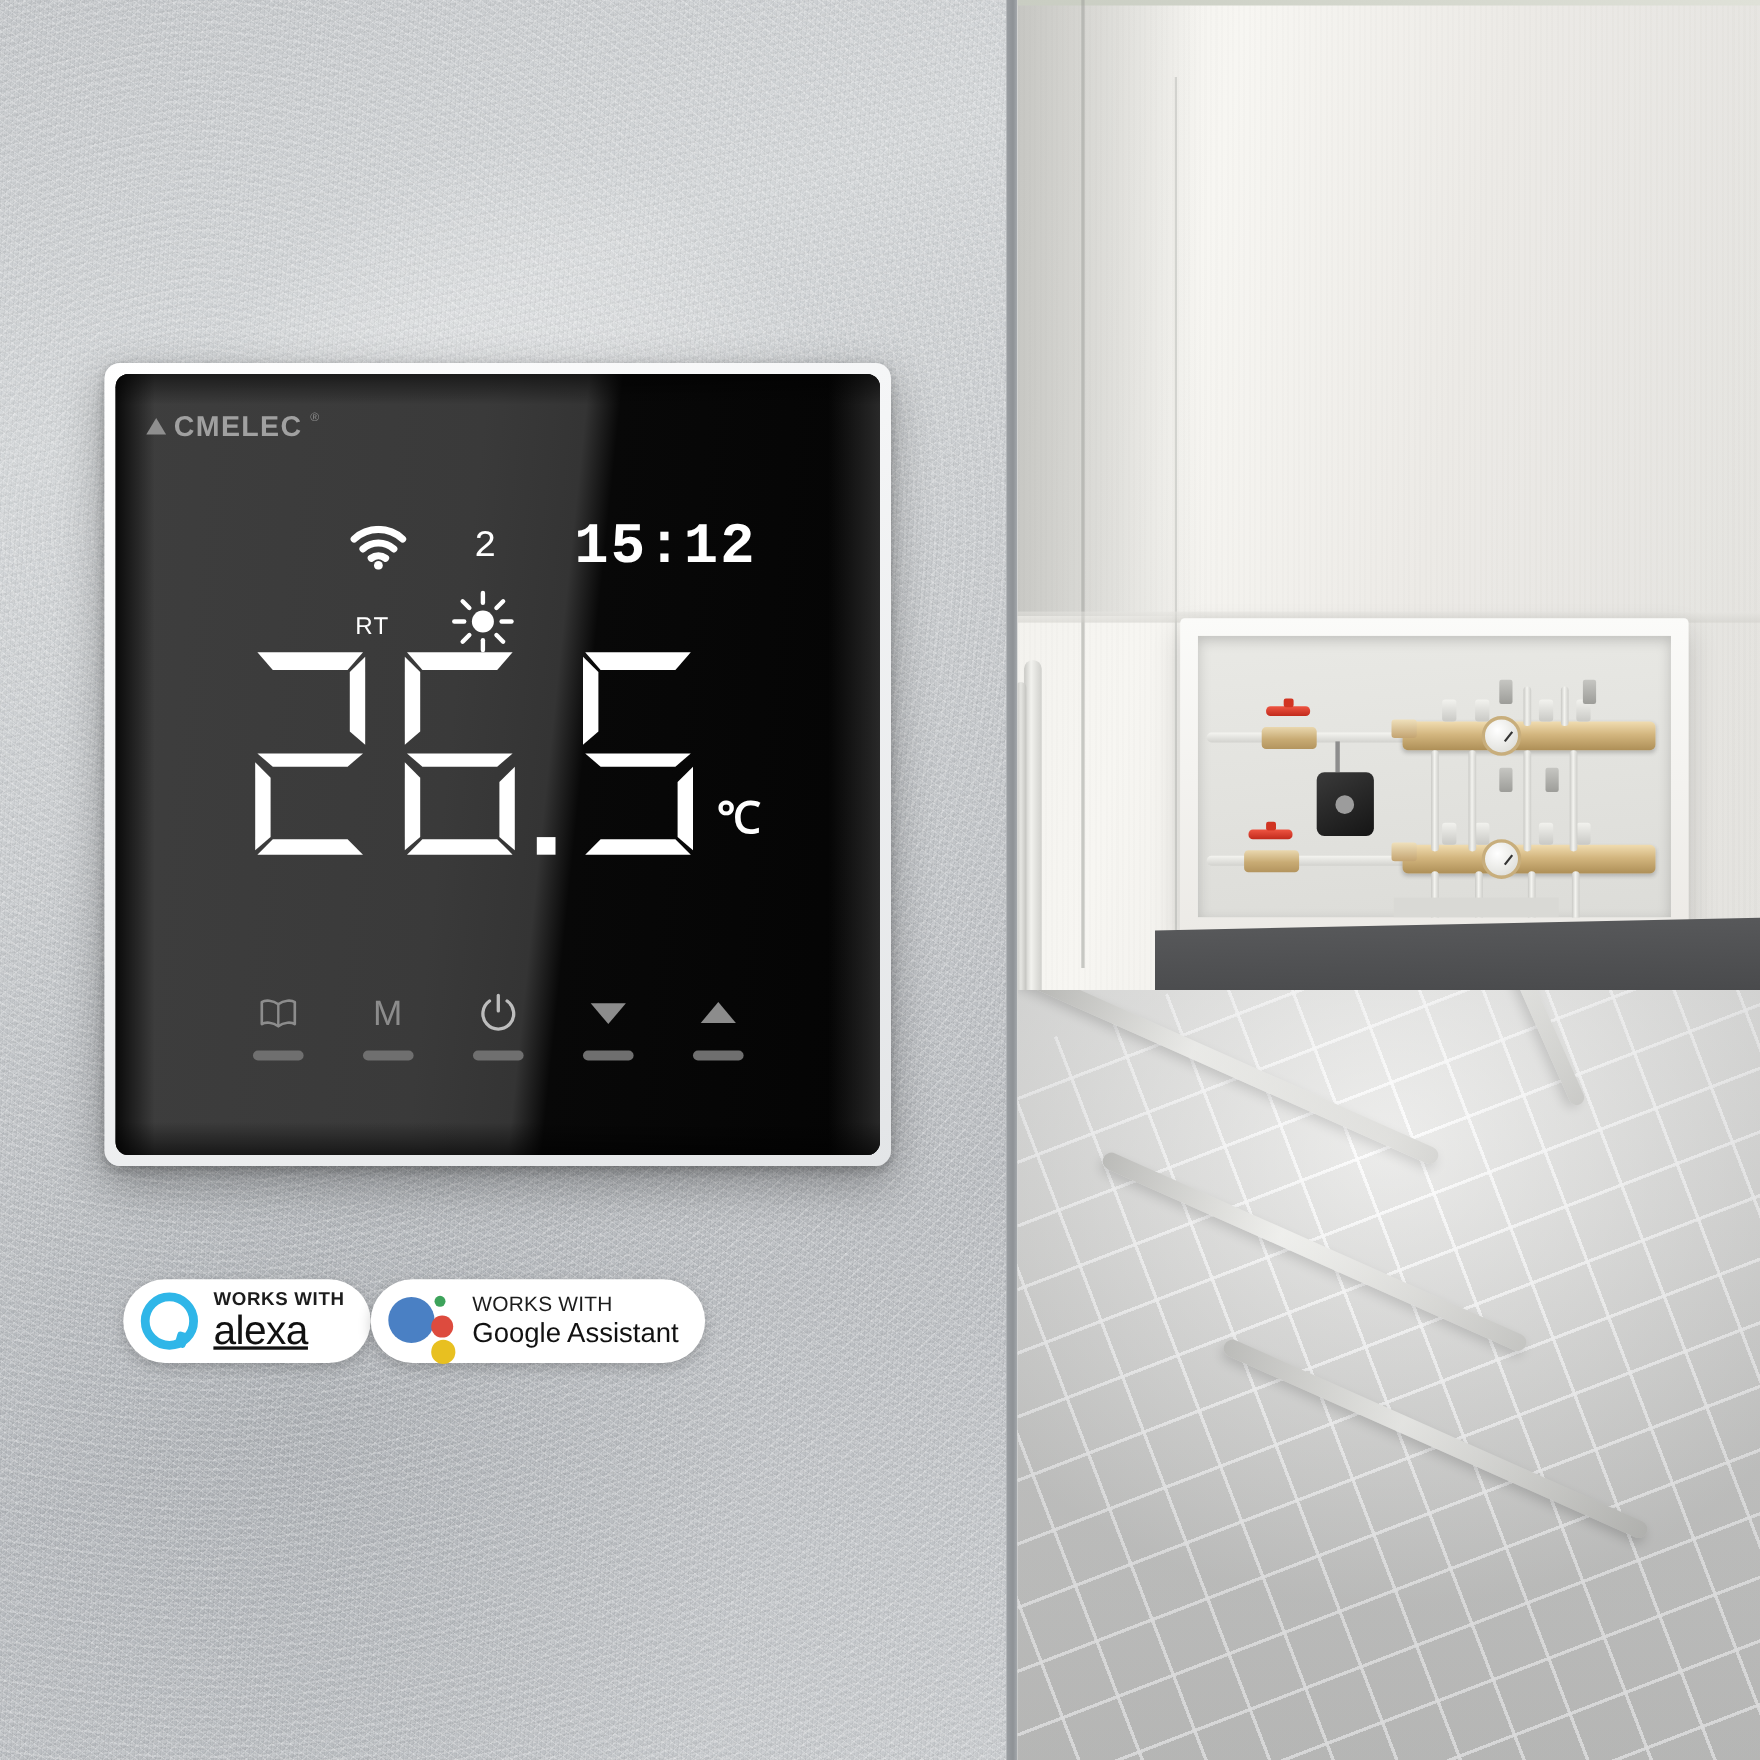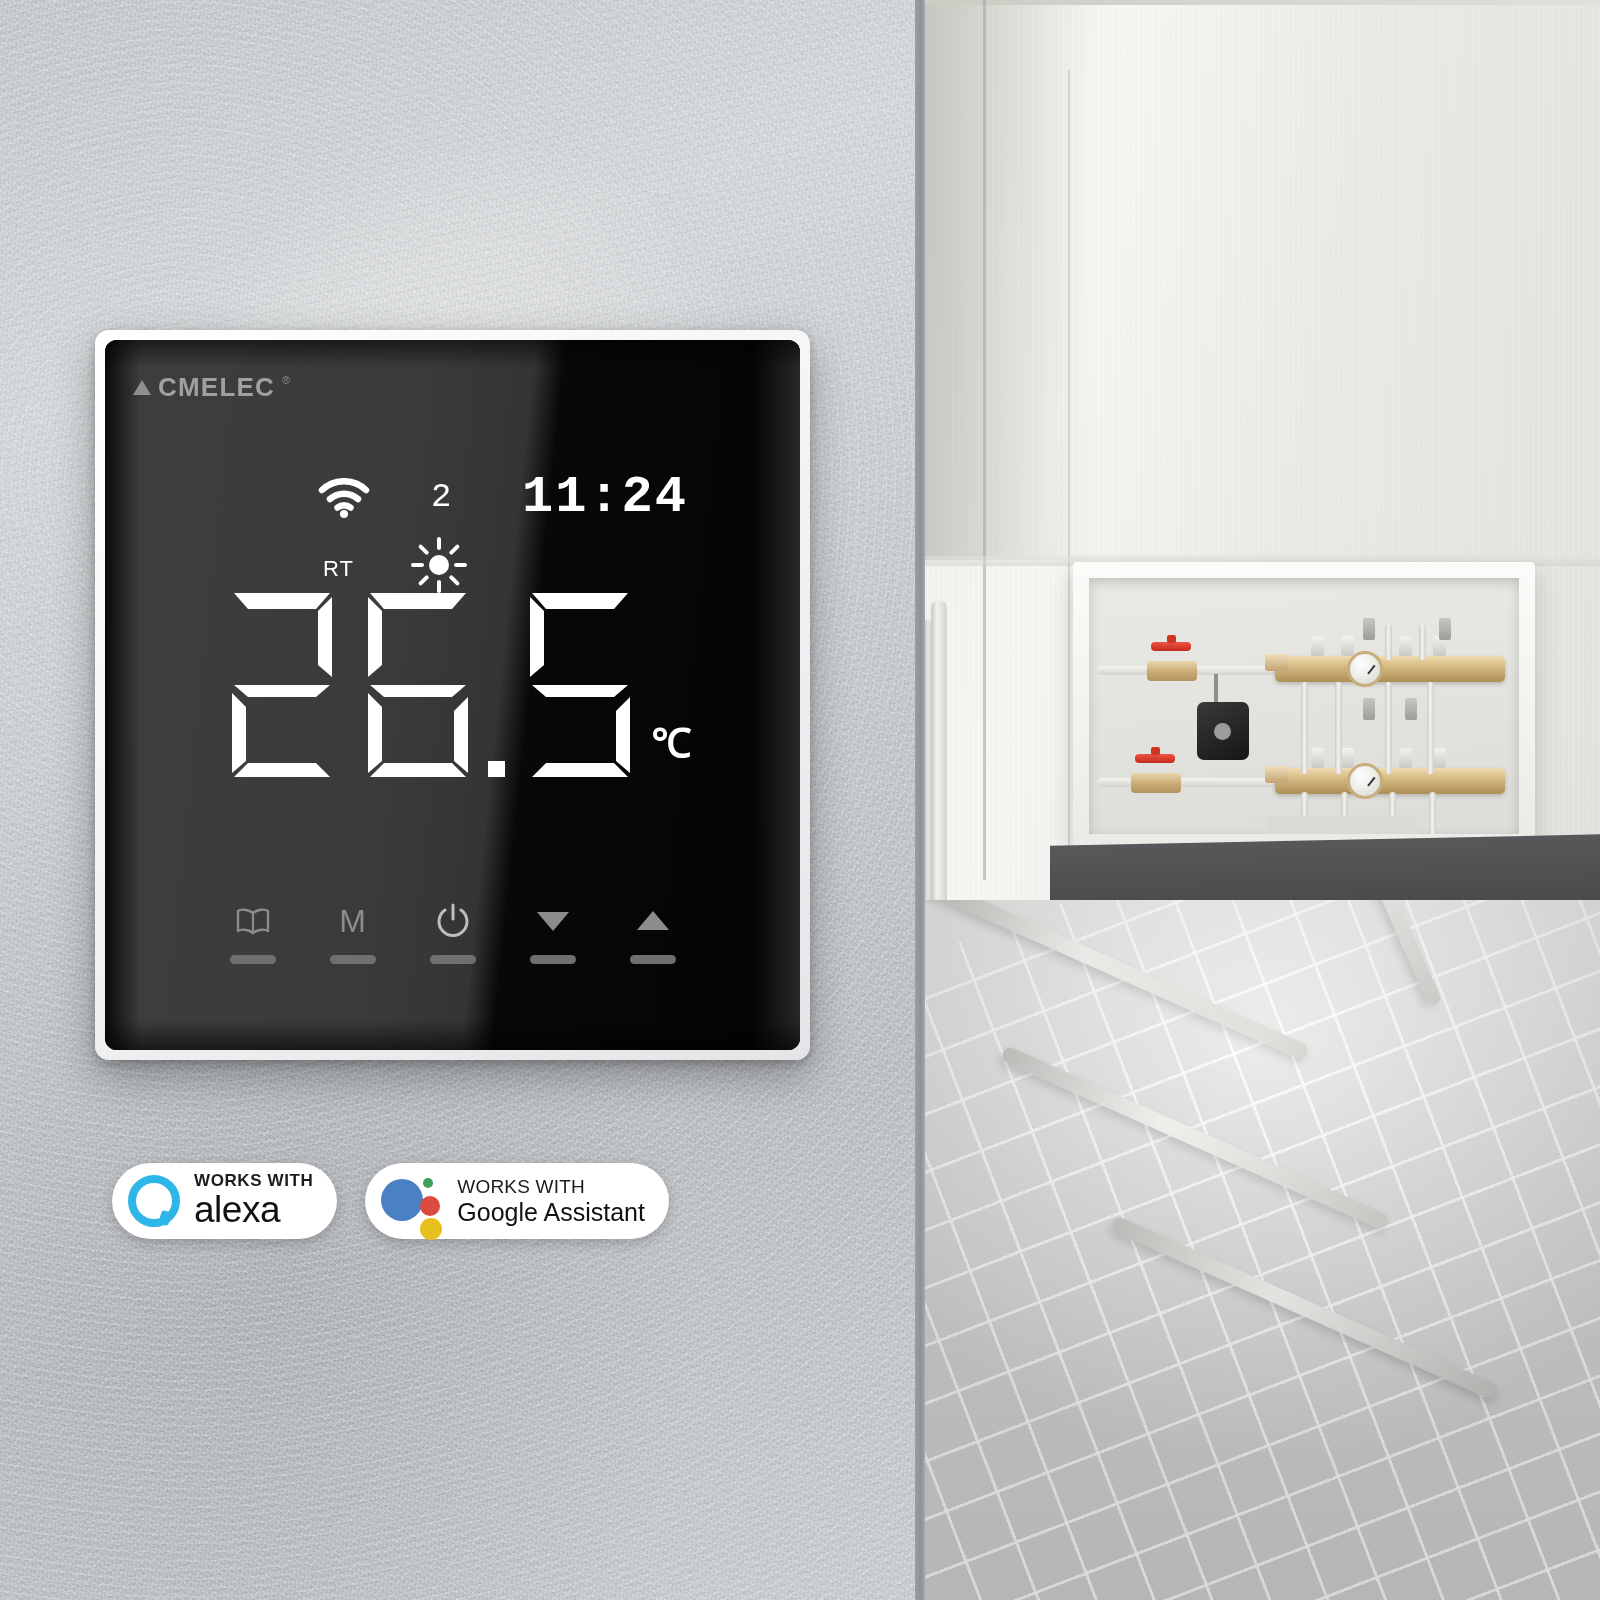--- a/index.html
+++ b/index.html
@@ -112,29 +112,29 @@
   .unit-c { color:#fff; font-size:40px; font-weight:700; margin:0 0 16px 4px; letter-spacing:0px; }
 
   
   .ctrl-row { position:absolute; left:0; bottom:86px; width:100%; height:90px; z-index:6;
               display:flex; justify-content:center; align-items:flex-end; gap:0; }
   .ctrl-btn { width:100px; display:flex; flex-direction:column; align-items:center; gap:13px; }
   .ctrl-ico { height:42px; display:flex; align-items:center; justify-content:center; color:#8c8c8c; }
   .ctrl-bar { width:46px; height:9px; border-radius:5px; background:#6f6f6f; }
 
   
-  .badges { position:absolute; left:112px; top:1163px; display:flex; gap:28px; z-index:8; }
+  .badges { position:absolute; left:112px; top:1163px; display:flex; z-index:8; }
   .badge {
     height:76px; border-radius:40px; background:#ffffff;
     display:flex; align-items:center; padding:0 24px 0 16px; gap:14px;
     box-shadow:0 4px 13px rgba(0,0,0,0.20);
   }
   .badge-tx { display:flex; flex-direction:column; line-height:1.05; }
   .badge-tx .l1 { font-size:17px; font-weight:700; letter-spacing:.6px; color:#1c1c1c; }
-  .badge-alexa .l2 { font-size:37px; color:#111; font-weight:400; letter-spacing:-0.5px; margin-top:1px; }
+  .badge-alexa .l2 { font-size:37px; color:#111; font-weight:400; letter-spacing:-0.5px; margin-top:1px;text-decoration:underline; }
   .badge-google .l1 { font-size:19px; font-weight:400; color:#1c1c1c; letter-spacing:.2px;}
   .badge-google .l2 { font-size:25px; color:#111; font-weight:400; margin-top:2px; }
   .alexa-ring { width:52px; height:52px; border:8px solid #2fb6e8; border-radius:50%; border-bottom-color:#2fb6e8; position:relative; }
   .alexa-ring:after { content:""; position:absolute; right:2px; bottom:-6px; width:10px; height:14px; background:#2fb6e8; border-radius:3px; transform:rotate(16deg); }
   .gdots { position:relative; width:62px; height:62px; }
   .gd { position:absolute; border-radius:50%; }
 
   
   .right-panel {
     position:absolute; left:925px; top:0; width:675px; height:1600px;
@@ -237,21 +237,21 @@
         </div>
 
         <div class="status-row">
           <svg class="wifi-icon" viewBox="0 0 52 40">
             <path d="M4 12 A32 32 0 0 1 48 12" stroke="#fff" stroke-width="6.5" fill="none" stroke-linecap="round"></path>
             <path d="M12 21 A21 21 0 0 1 40 21" stroke="#fff" stroke-width="6.5" fill="none" stroke-linecap="round"></path>
             <path d="M19.5 29.5 A11 11 0 0 1 32.5 29.5" stroke="#fff" stroke-width="6.5" fill="none" stroke-linecap="round"></path>
             <circle cx="26" cy="36" r="4" fill="#fff"></circle>
           </svg>
           <div class="day-num">2</div>
-          <div class="clock">11:24</div>
+          <div class="clock">15:12</div>
         </div>
 
         <div class="rt-label">RT</div>
 
         <svg class="sun-wrap" viewBox="0 0 58 58">
           <circle cx="29" cy="29" r="10" fill="#fff"></circle>
           <g stroke="#fff" stroke-width="4" stroke-linecap="round">
             <line x1="29" y1="3" x2="29" y2="12"></line>
             <line x1="29" y1="46" x2="29" y2="55"></line>
             <line x1="3" y1="29" x2="12" y2="29"></line>

